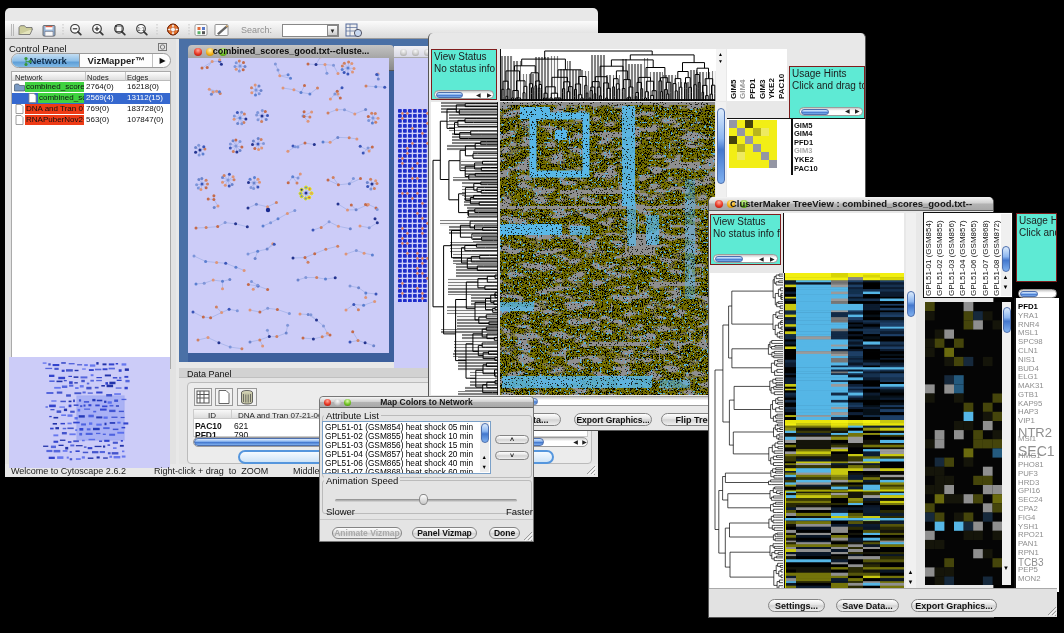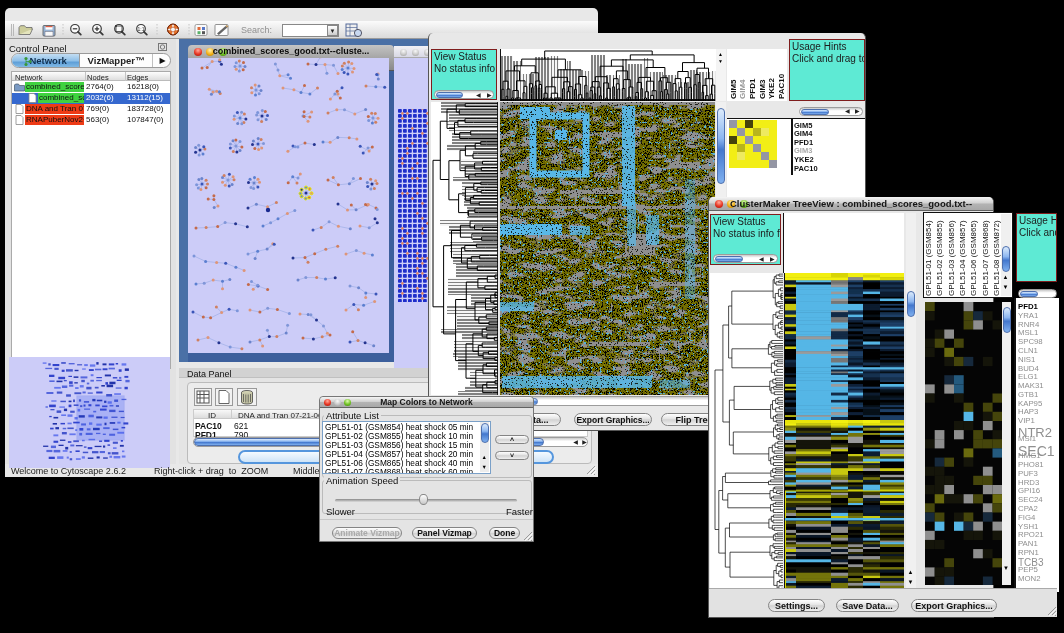--- a/index.html
+++ b/index.html
@@ -104,21 +104,21 @@
           </svg>
           <span class="abs" style="left:13px;top:0.5px;background:#3fd23f;padding:0 1px;color:#111;white-space:nowrap;overflow:hidden;max-width:59px;height:10px">combined_scores</span>
           <span class="abs" style="left:74px;top:0.5px">2764(0)</span>
           <span class="abs" style="left:115px;top:0.5px">16218(0)</span>
         </div>
         <div class="abs" style="left:0;top:20.5px;width:158px;height:11px;background:#3568cf;color:#fff;font-size:8px">
           <svg class="abs" style="left:16px;top:0.5px" width="9" height="10">
             <path d="M1 0.5h5l2 2V9.5H1z" fill="#fff" stroke="#888" stroke-width="0.8"></path>
           </svg>
           <span class="abs" style="left:26px;top:0.5px;background:#3fd23f;padding:0 1px;color:#111;white-space:nowrap;overflow:hidden;max-width:46px;height:10px">combined_sco</span>
-          <span class="abs" style="left:74px;top:0.5px">2032(6)</span>
+          <span class="abs" style="left:74px;top:0.5px">2569(4)</span>
           <span class="abs" style="left:115px;top:0.5px">13112(15)</span>
         </div>
         <div class="abs" style="left:0;top:31.5px;width:158px;height:11px;color:#111;font-size:8px">
           <svg class="abs" style="left:3px;top:0.5px" width="9" height="10">
             <path d="M1 0.5h5l2 2V9.5H1z" fill="#fff" stroke="#888" stroke-width="0.8"></path>
           </svg>
           <span class="abs" style="left:13px;top:0.5px;background:#ee3b16;padding:0 1px;color:#111;white-space:nowrap;overflow:hidden;max-width:59px;height:10px">DNA and Tran 07</span>
           <span class="abs" style="left:74px;top:0.5px">769(0)</span>
           <span class="abs" style="left:115px;top:0.5px">183728(0)</span>
         </div>
@@ -1100,21 +1100,21 @@
     </div>
     <div class="abs" style="left:298px;top:16px;width:60px;height:52px;background:#fff"></div>
     <svg class="abs" style="left:298px;top:16px" width="60" height="52">
       <text transform="translate(8.5,50) rotate(-90)" font-size="8" font-weight="bold" fill="#111" font-family="Liberation Sans">GIM5</text>
       <text transform="translate(18.2,50) rotate(-90)" font-size="8" font-weight="bold" fill="#999" font-family="Liberation Sans">GIM4</text>
       <text transform="translate(27.9,50) rotate(-90)" font-size="8" font-weight="bold" fill="#111" font-family="Liberation Sans">PFD1</text>
       <text transform="translate(37.6,50) rotate(-90)" font-size="8" font-weight="bold" fill="#111" font-family="Liberation Sans">GIM3</text>
       <text transform="translate(47.3,50) rotate(-90)" font-size="8" font-weight="bold" fill="#111" font-family="Liberation Sans">YKE2</text>
       <text transform="translate(57.0,50) rotate(-90)" font-size="8" font-weight="bold" fill="#111" font-family="Liberation Sans">PAC10</text>
     </svg>
-    <div class="panel f10" style="left:360px;top:6px;width:76px;height:62px">
+    <div class="panel f10" style="left:360px;top:33px;width:76px;height:62px">
       <div style="padding:1px 0 0 2px;white-space:nowrap;overflow:hidden">Usage Hints<br>Click and drag tc</div>
     </div>
     <div class="sctrack" style="left:370px;top:74px;width:64px;height:9px"></div>
     <div class="bthumb" style="left:372px;top:75.5px;width:28px;height:6.5px"></div>
     <span class="abs" style="left:416px;top:74px;font-size:6px;color:#222">◀</span>
     <span class="abs" style="left:426px;top:74px;font-size:6px;color:#222">▶</span>
     <div class="abs" style="left:298px;top:85px;width:138px;height:1.5px;background:#111"></div>
     <div class="abs" style="left:2px;top:69px;width:67px;height:293px;background:repeating-linear-gradient(0deg,#818181 0 1.7px,#f6f6f6 1.7px 3.1px);border-right:1px solid #222">
       <svg width="67" height="293">
         <rect width="5" height="293" fill="#fff"></rect>

